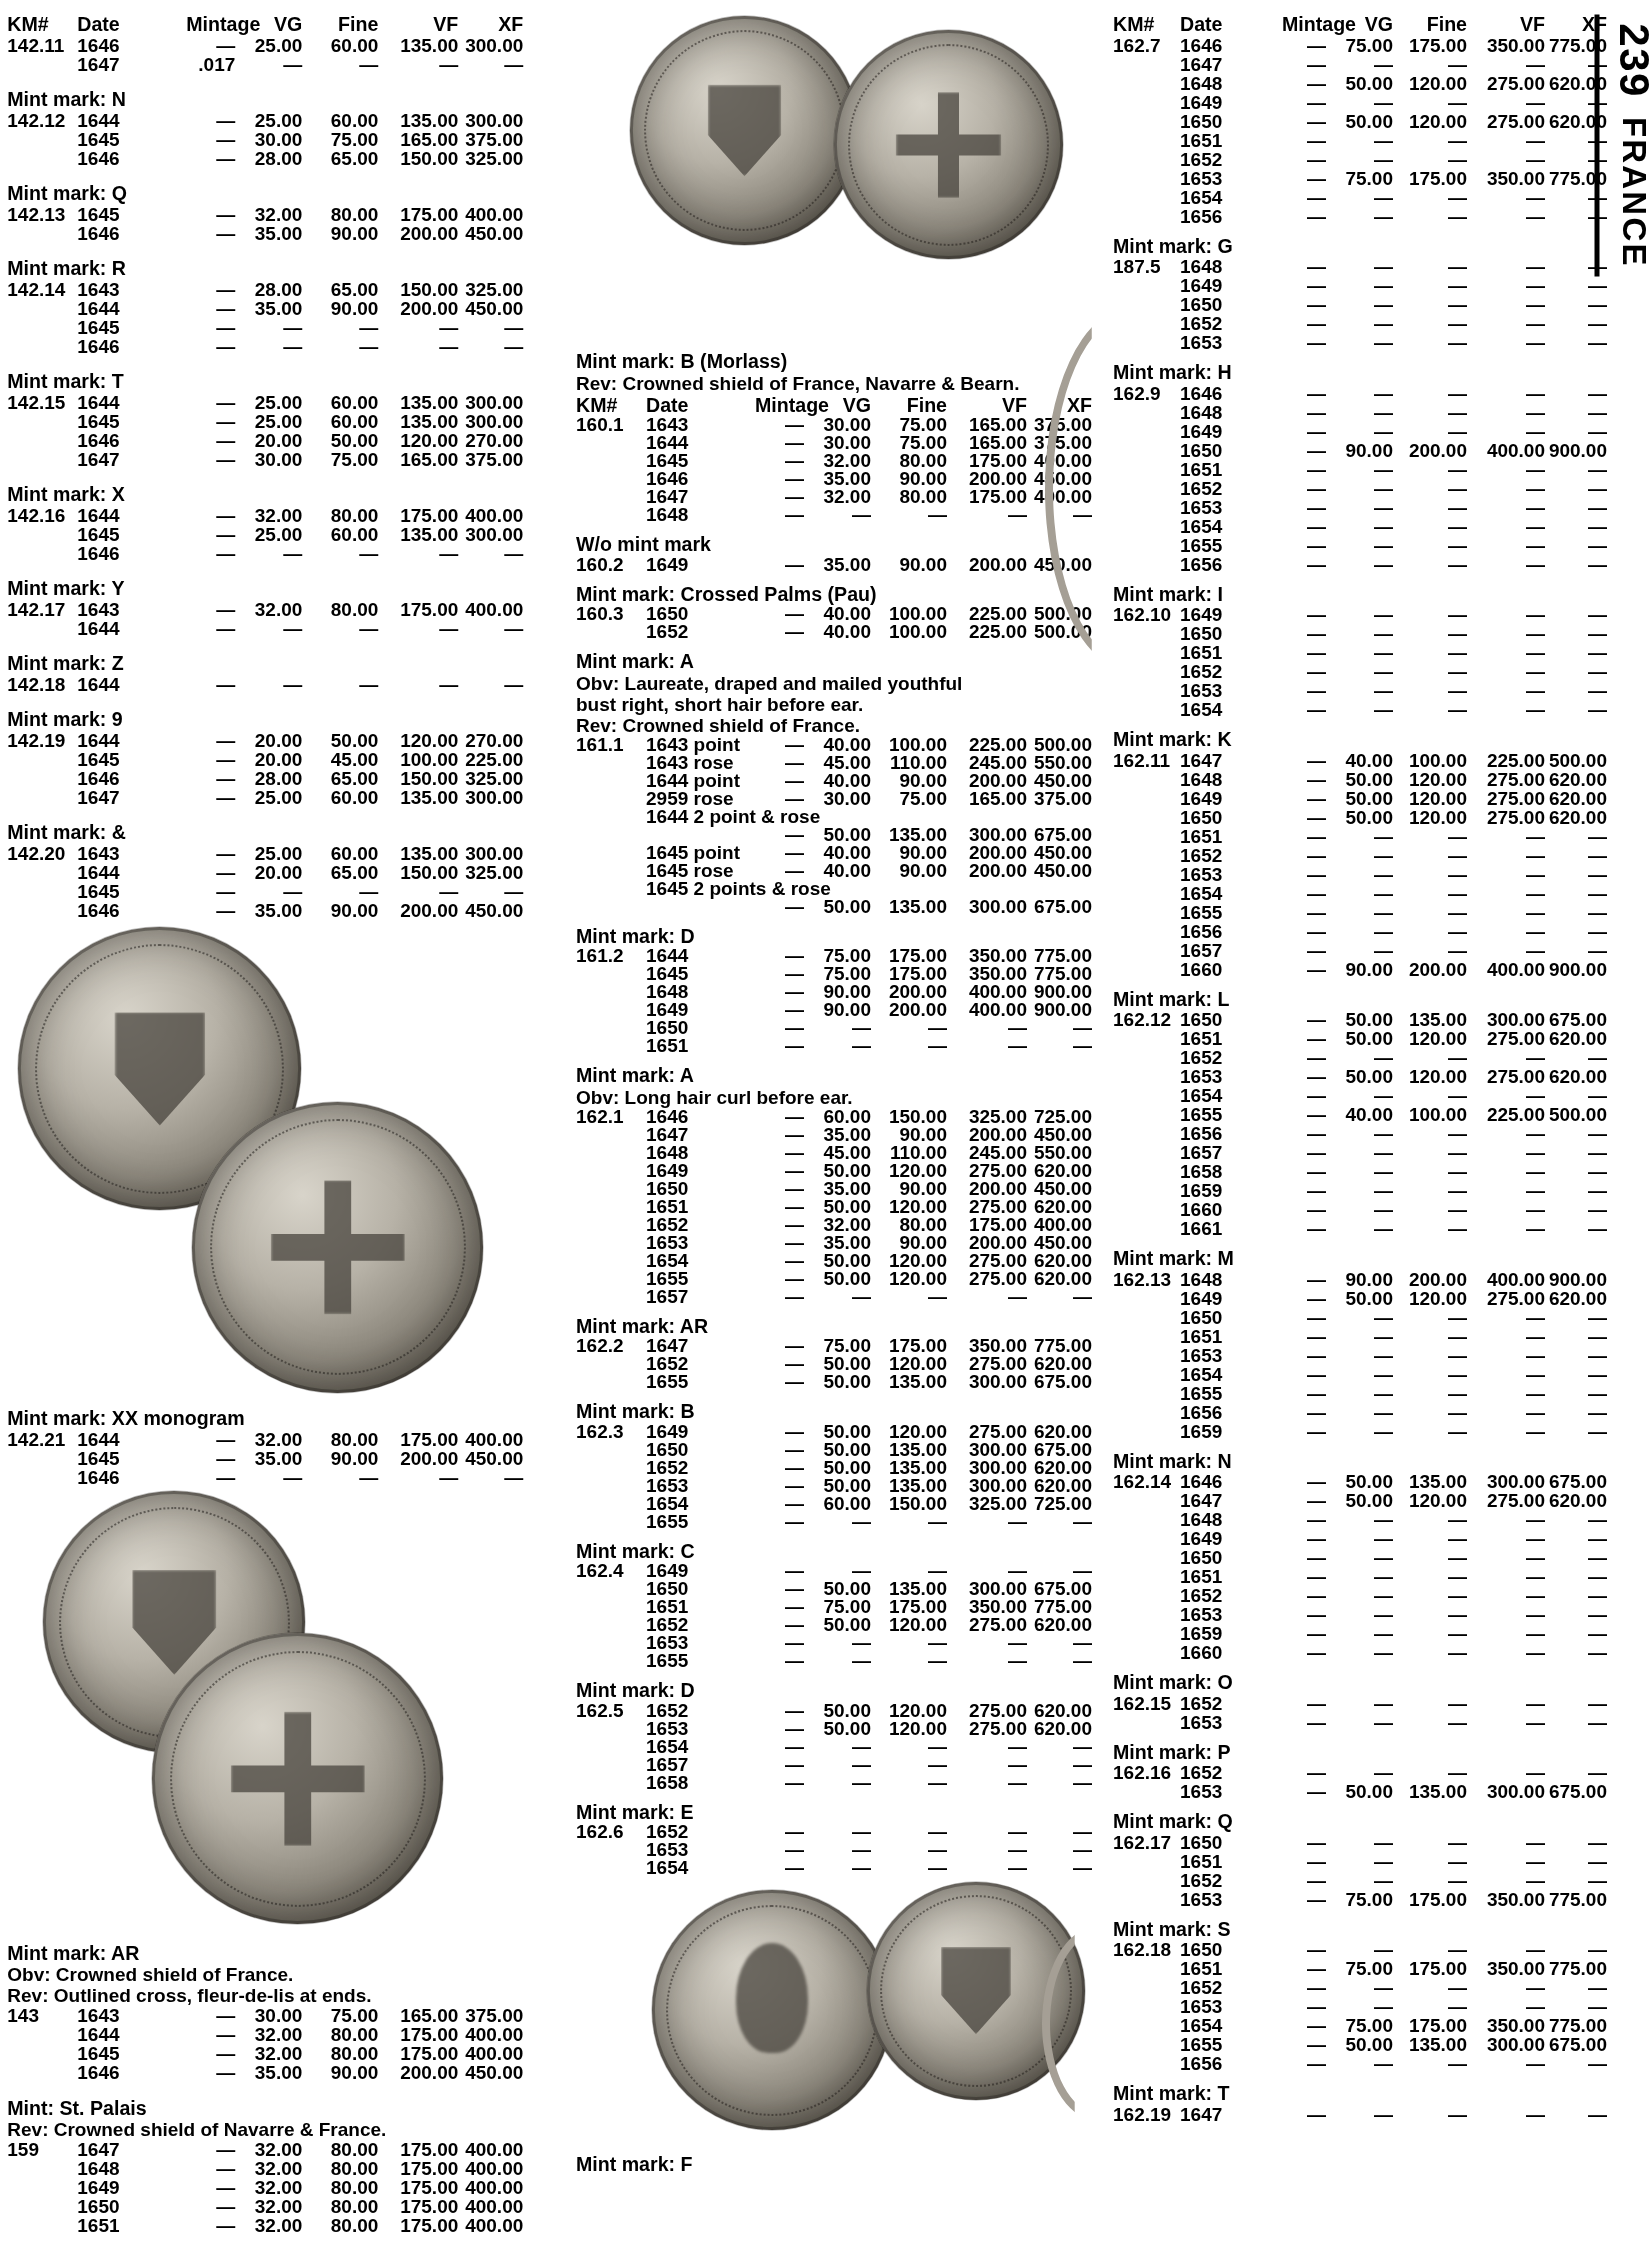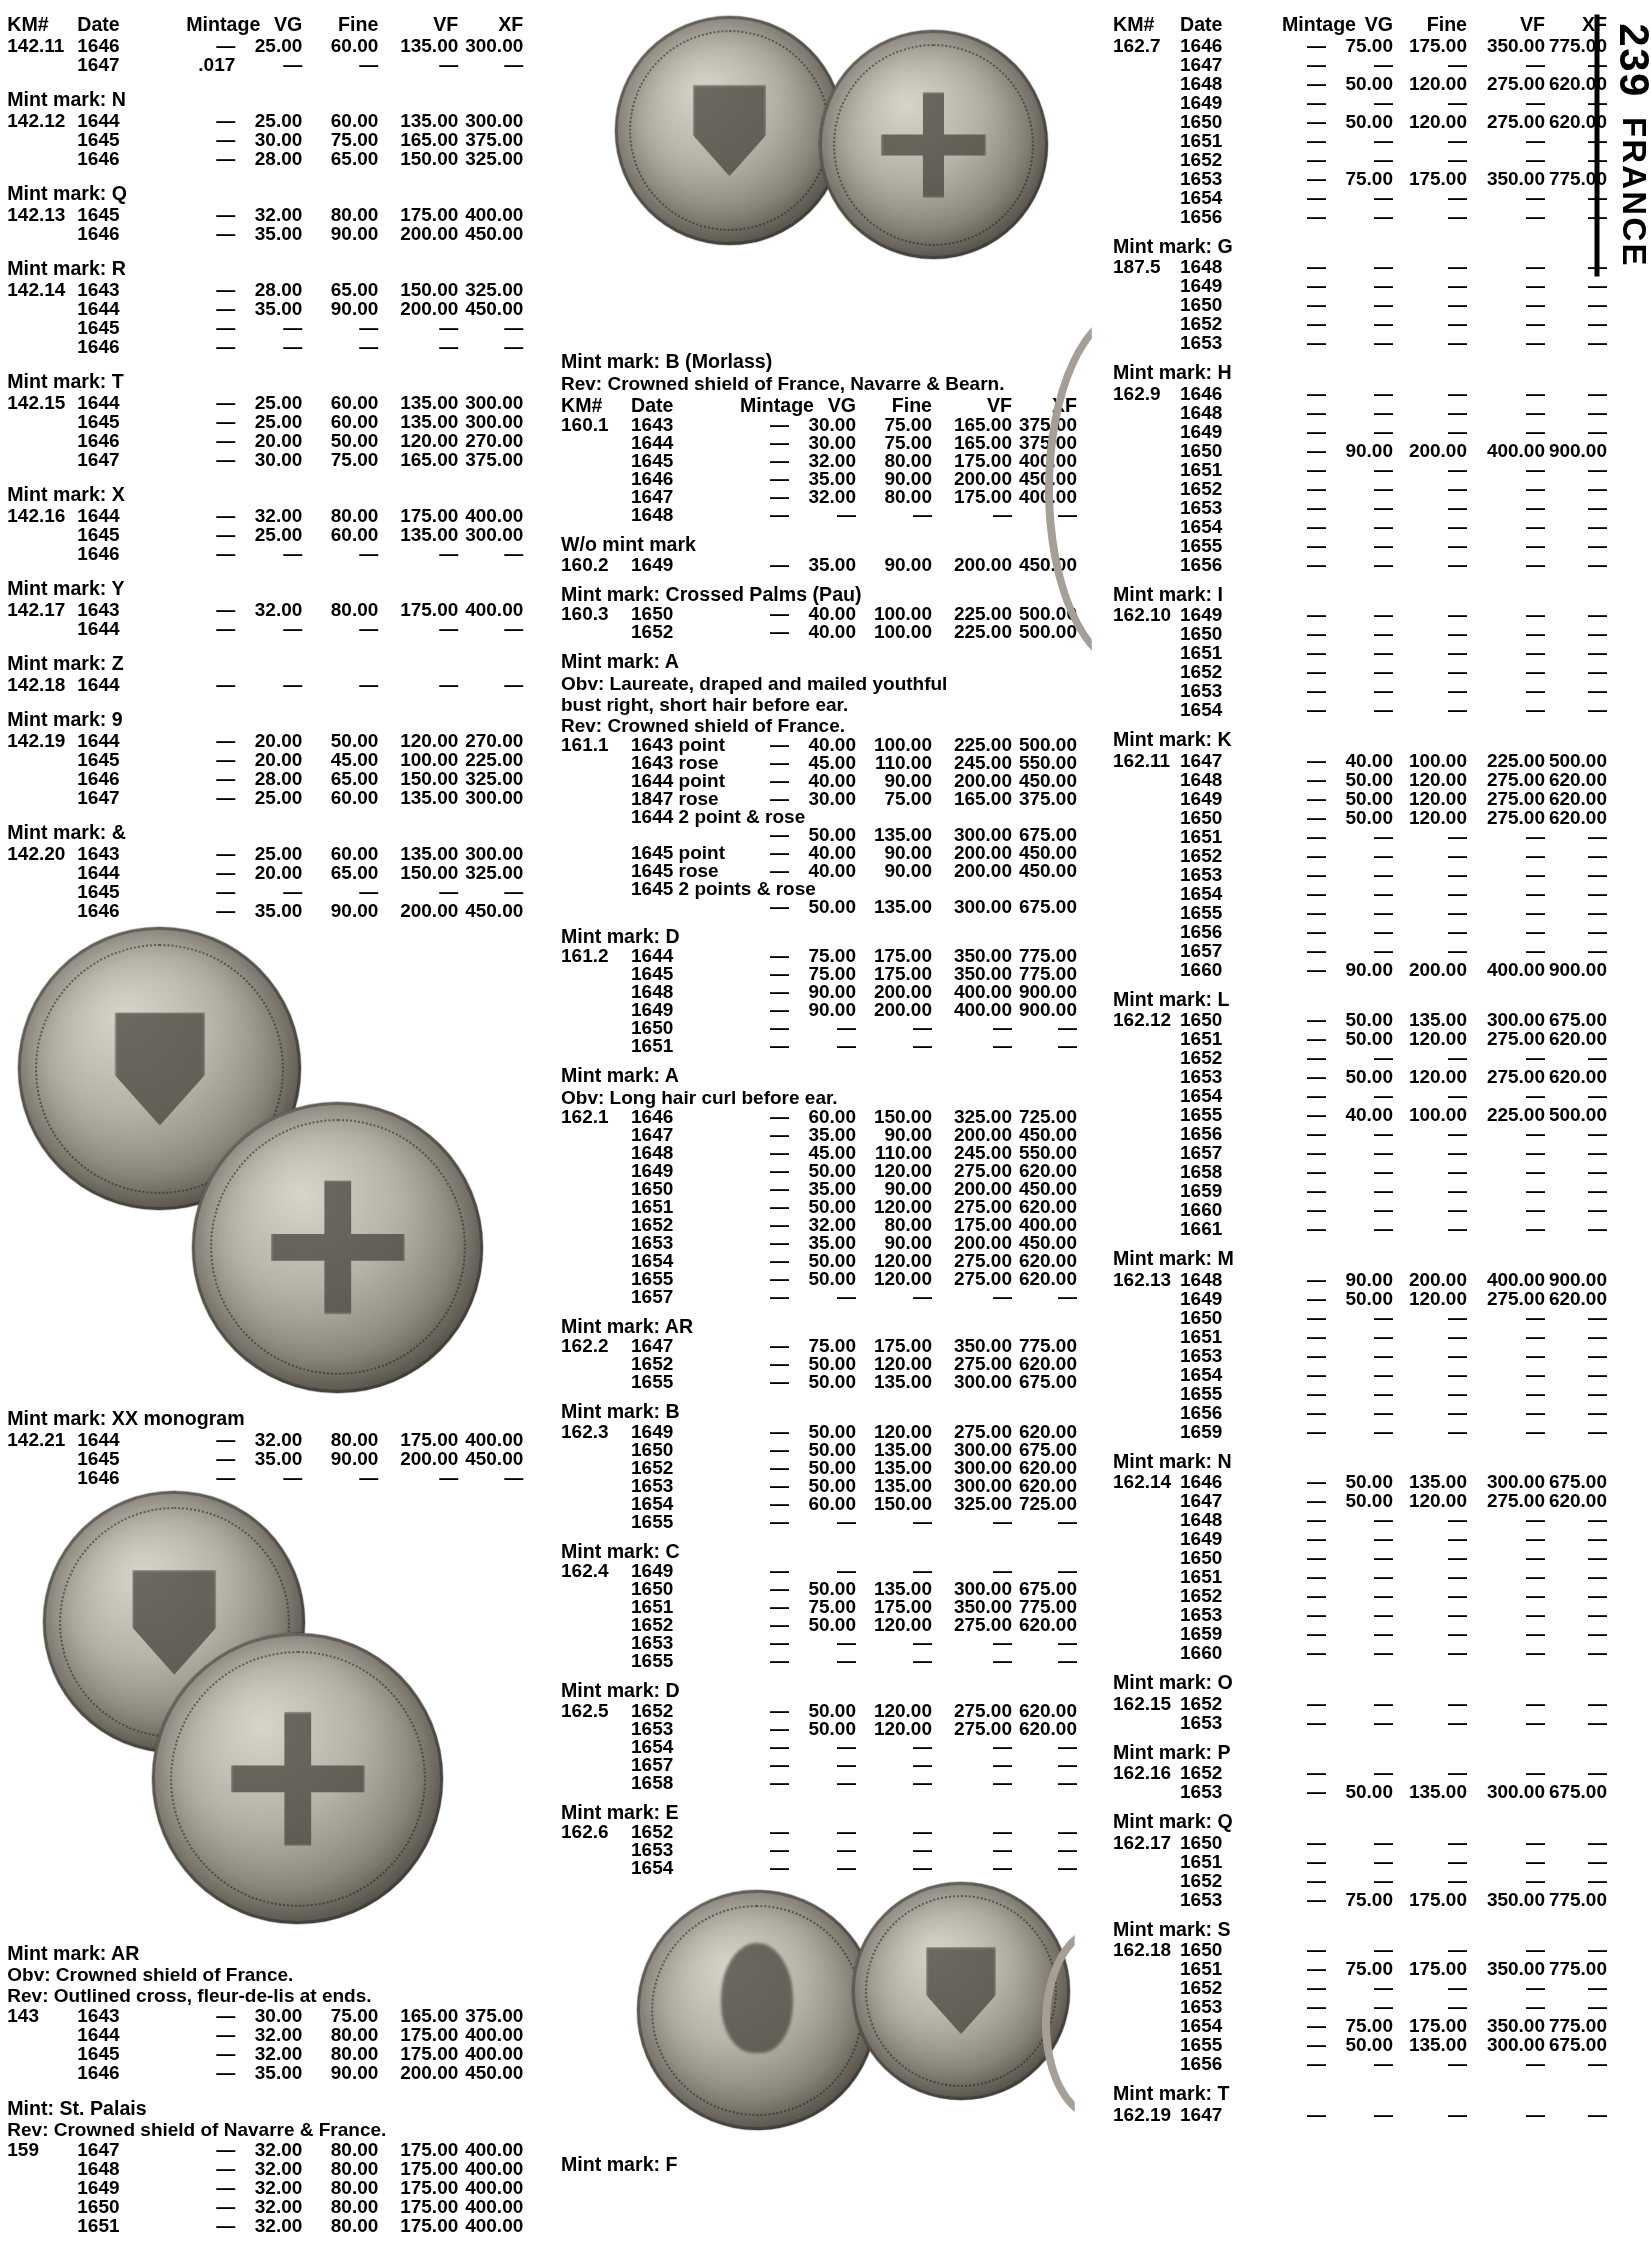--- a/index.html
+++ b/index.html
@@ -4,21 +4,21 @@
 <style>
   html,body{margin:0;padding:0;}
   body{
     width:1651px;height:2250px;position:relative;overflow:hidden;
     background:#ffffff;color:#000;
     font-family:"Liberation Sans", sans-serif;
     -webkit-font-smoothing:antialiased;
   }
   .col{position:absolute;}
   .col-left{left:7.3px;top:13px;width:517px;}
-  .col-mid{left:561px;top:5.8px;width:507px;}
+  .col-mid{left:576px;top:5.8px;width:507px;}
   .col-right{left:1113px;top:13px;width:501px;}
 
   .row,.colhead{
     display:grid;grid-template-columns:var(--grid);
     height:var(--rh);line-height:var(--rh);
     font-size:19px;font-weight:bold;white-space:nowrap;
   }
   .colhead{font-size:19.6px;height:22.5px;line-height:22.5px;}
   .c{overflow:visible;}
   .c0,.c1{text-align:left;}
@@ -629,21 +629,21 @@
       <div class="c c0"></div>
       <div class="c c1">1644 point</div>
       <div class="c c2">—</div>
       <div class="c c3">40.00</div>
       <div class="c c4">90.00</div>
       <div class="c c5">200.00</div>
       <div class="c c6">450.00</div>
     </div>
     <div class="row">
       <div class="c c0"></div>
-      <div class="c c1">1847 rose</div>
+      <div class="c c1">2959 rose</div>
       <div class="c c2">—</div>
       <div class="c c3">30.00</div>
       <div class="c c4">75.00</div>
       <div class="c c5">165.00</div>
       <div class="c c6">375.00</div>
     </div>
     <div class="rowspan">1644 2 point &amp; rose</div>
     <div class="row">
       <div class="c c0"></div>
       <div class="c c1"></div>

